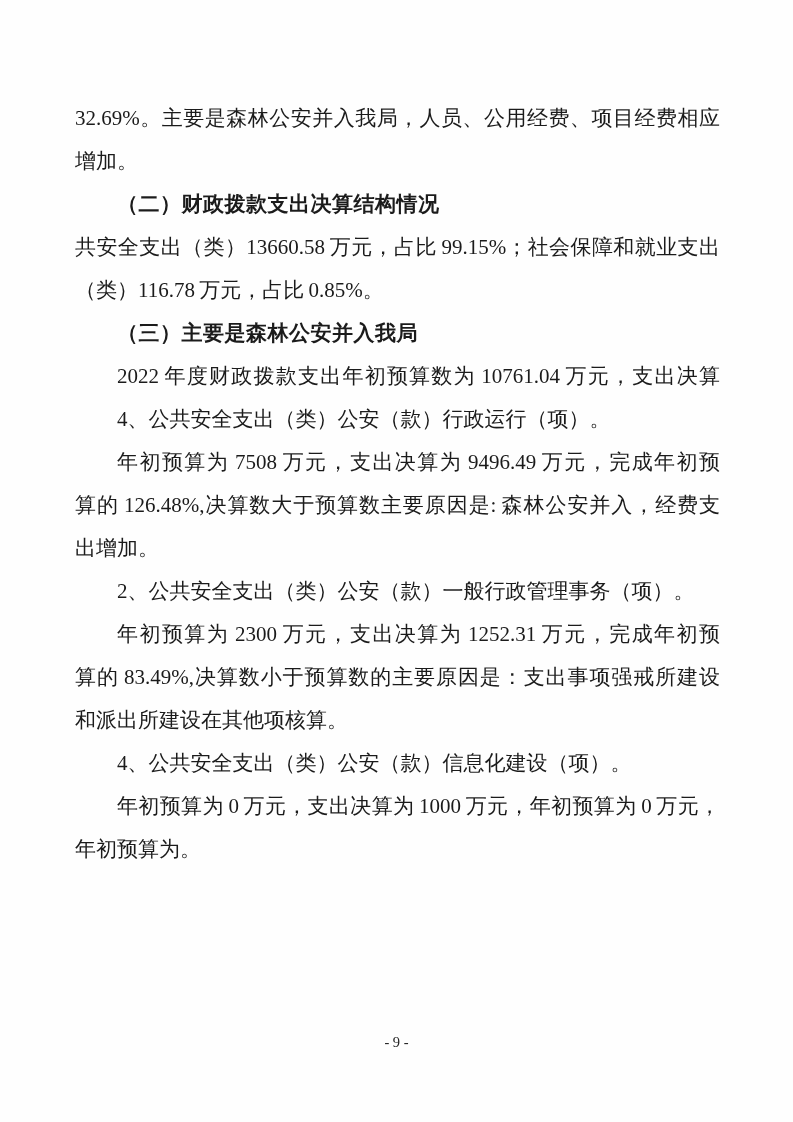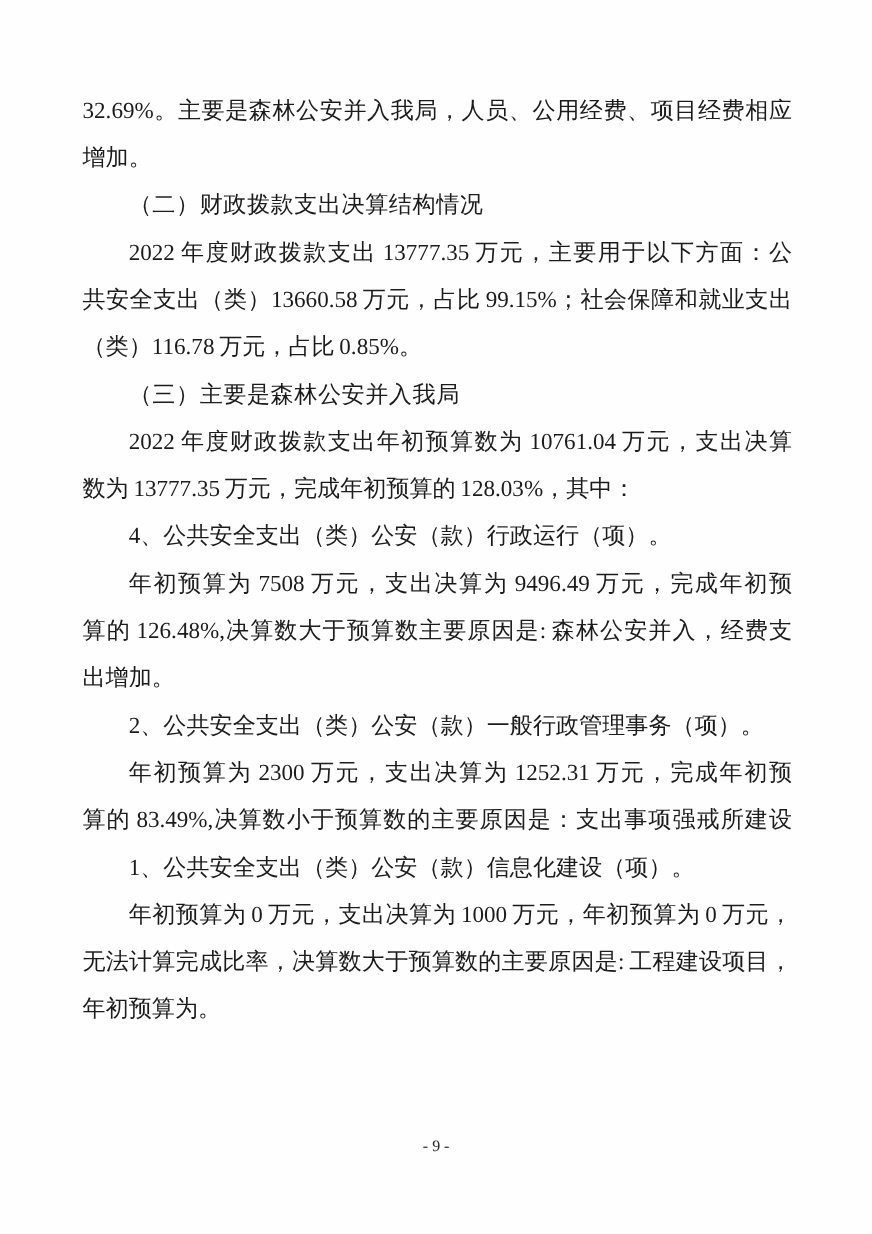--- a/index.html
+++ b/index.html
@@ -10,68 +10,66 @@
   }
   .page {
     position: relative;
     width: 793px; height: 1122px;
     background: #fefefe;
     color: #1b1b1b;
     overflow: hidden;
   }
   .content {
     position: absolute;
-    left: 75px; top: 79px;
+    left: 75px; top: 97px;
     width: 645px;
   }
   .line {
     margin: 0; padding: 0;
     font-size: 21px;
     line-height: 43px;
     height: 43px;
     text-align: justify;
     word-spacing: -1px;
     overflow: visible;
     white-space: nowrap;
   }
   .line.fill { text-align-last: justify; white-space: normal; height: 43px; }
   .line.indent { text-indent: 42px; }
-  .line.heading { font-weight: 400; letter-spacing: 0.5px; }
+  .line.heading { font-weight: 700; letter-spacing: 0.5px; }
   .footer {
     position: absolute;
     left: 0; top: 1032px;
     width: 100%;
     text-align: center;
     font-size: 14.5px;
     line-height: 20px;
     color: #222;
   }
 </style>
 </head>
 <body>
 
 <div class="page">
   <main class="content">
       <p class="line body fill">32.69%。主要是森林公安并入我局，人员、公用经费、项目经费相应</p>
       <p class="line body">增加。</p>
       <p class="line heading indent">（二）财政拨款支出决算结构情况</p>
-      <p class="line body indent fill">2022 年度财政拨款支出 13777.35 万元，主要用于以下方面：公</p>
       <p class="line body fill">共安全支出（类）13660.58 万元，占比 99.15%；社会保障和就业支出</p>
       <p class="line body">（类）116.78 万元，占比 0.85%。</p>
       <p class="line heading indent">（三）主要是森林公安并入我局</p>
       <p class="line body indent fill">2022 年度财政拨款支出年初预算数为 10761.04 万元，支出决算</p>
-      <p class="line body">数为 13777.35 万元，完成年初预算的 128.03%，其中：</p>
       <p class="line body indent">4、公共安全支出（类）公安（款）行政运行（项）。</p>
       <p class="line body indent fill">年初预算为 7508 万元，支出决算为 9496.49 万元，完成年初预</p>
       <p class="line body fill">算的 126.48%,决算数大于预算数主要原因是: 森林公安并入，经费支</p>
       <p class="line body">出增加。</p>
       <p class="line body indent">2、公共安全支出（类）公安（款）一般行政管理事务（项）。</p>
       <p class="line body indent fill">年初预算为 2300 万元，支出决算为 1252.31 万元，完成年初预</p>
       <p class="line body fill">算的 83.49%,决算数小于预算数的主要原因是：支出事项强戒所建设</p>
-      <p class="line body indent">1、公共安全支出（类）公安（款）信息化建设（项）。</p>
+      <p class="line body">和派出所建设在其他项核算。</p>
+      <p class="line body indent">4、公共安全支出（类）公安（款）信息化建设（项）。</p>
       <p class="line body indent fill">年初预算为 0 万元，支出决算为 1000 万元，年初预算为 0 万元，</p>
-      <p class="line body fill">无法计算完成比率，决算数大于预算数的主要原因是: 工程建设项目，</p>
       <p class="line body">年初预算为。</p>
     </main>
   <footer class="footer">
     <span>- 9 -</span>
   </footer>
 </div>
 
 </body></html>

